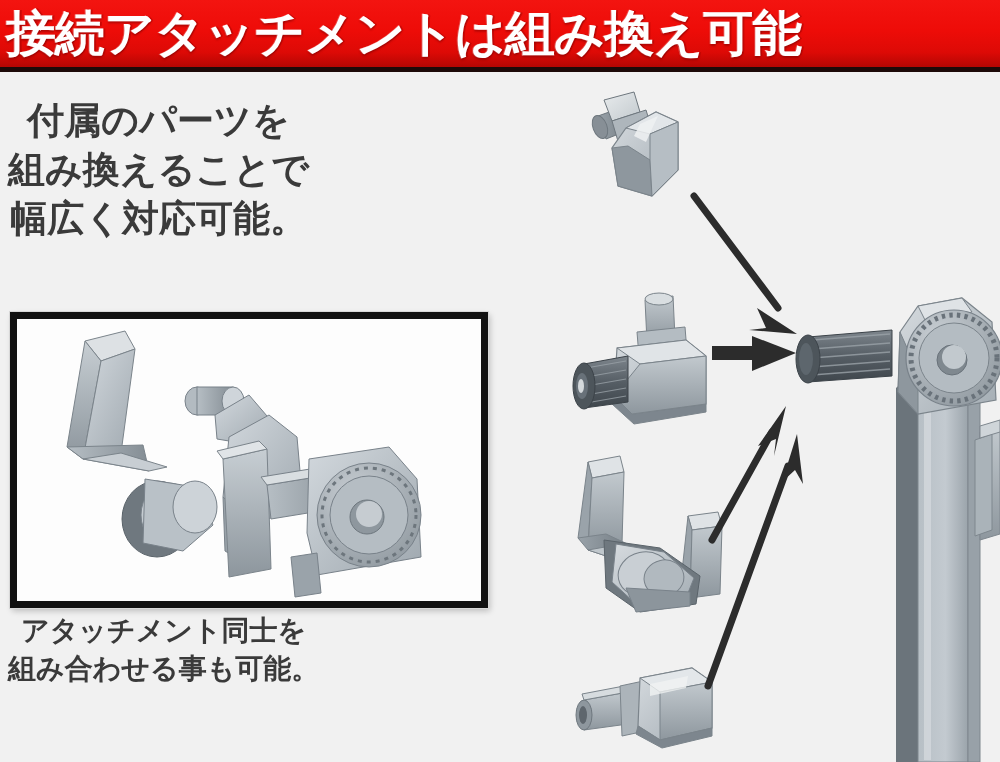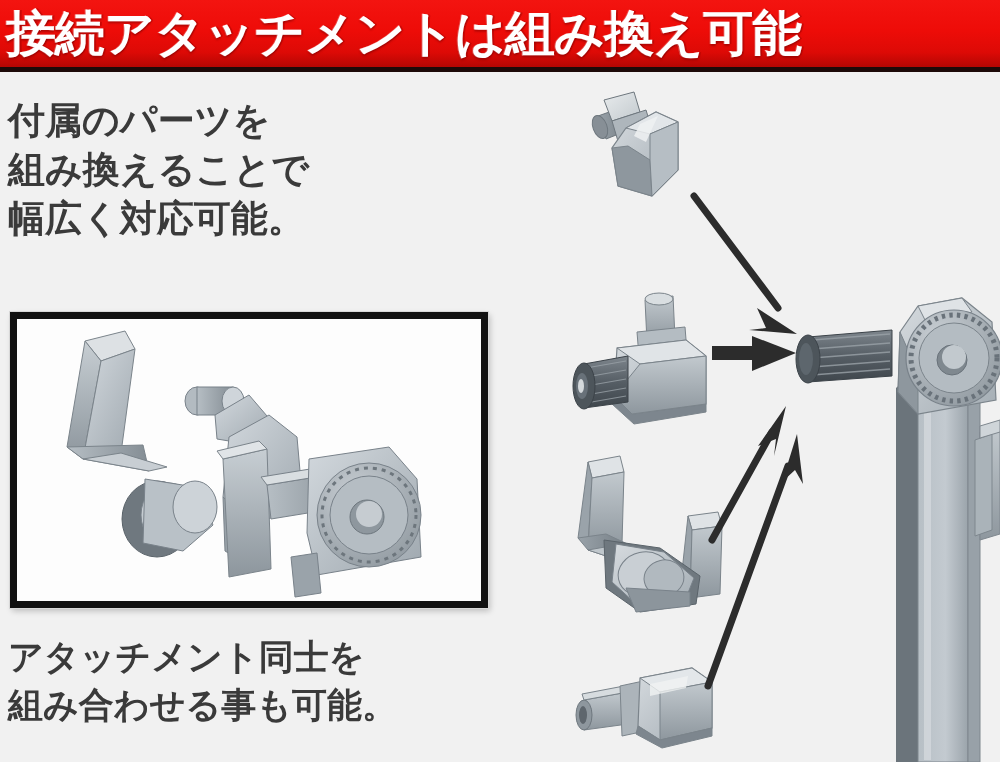--- a/index.html
+++ b/index.html
@@ -3,21 +3,21 @@
 <meta charset="utf-8">
 <title>接続アタッチメントは組み換え可能</title>
 <style>
   html,body{margin:0;padding:0;}
   body{
     width:1000px;height:762px;
     background:#f2f2f2;
     font-family:"DejaVu Sans","Liberation Sans",sans-serif;
     overflow:hidden;position:relative;
   }
-  #page{position:relative;width:1000px;height:762px;background:#f1f1f1;overflow:hidden;}
+  #page{position:relative;width:1000px;height:762px;background:#f1f1f1;overflow:hidden;text-align:center;}
 
   
   .banner{
     position:absolute;left:0;top:0;width:1000px;height:72px;
     background:linear-gradient(180deg,#f31410 0%,#ee0c08 45%,#dd0a06 78%,#b40603 100%);
     border-bottom:5px solid #1d0a09;
     box-sizing:border-box;
     display:flex;align-items:center;
   }
   .banner-title{
@@ -40,21 +40,21 @@
   .copy{
     position:absolute;
     color:#3a3a3a;
     font-size:37px;
     font-weight:700;
     line-height:1.33;
     letter-spacing:0px;
     white-space:pre-line;
   }
   #copy-top{left:8px;top:96px;}
-  #copy-bottom{left:8px;top:634px;font-size:35px;line-height:1.36;}
+  #copy-bottom{left:8px;top:612px;font-size:28px;line-height:1.36;}
 
   
   .photo-frame{
     position:absolute;left:10px;top:312px;width:478px;height:296px;
     background:#ffffff;
     border:7px solid #111111;
     box-sizing:border-box;
     box-shadow:0 0 0 1px #d8d8d8, 2px 3px 6px rgba(0,0,0,.22);
     overflow:hidden;
   }

